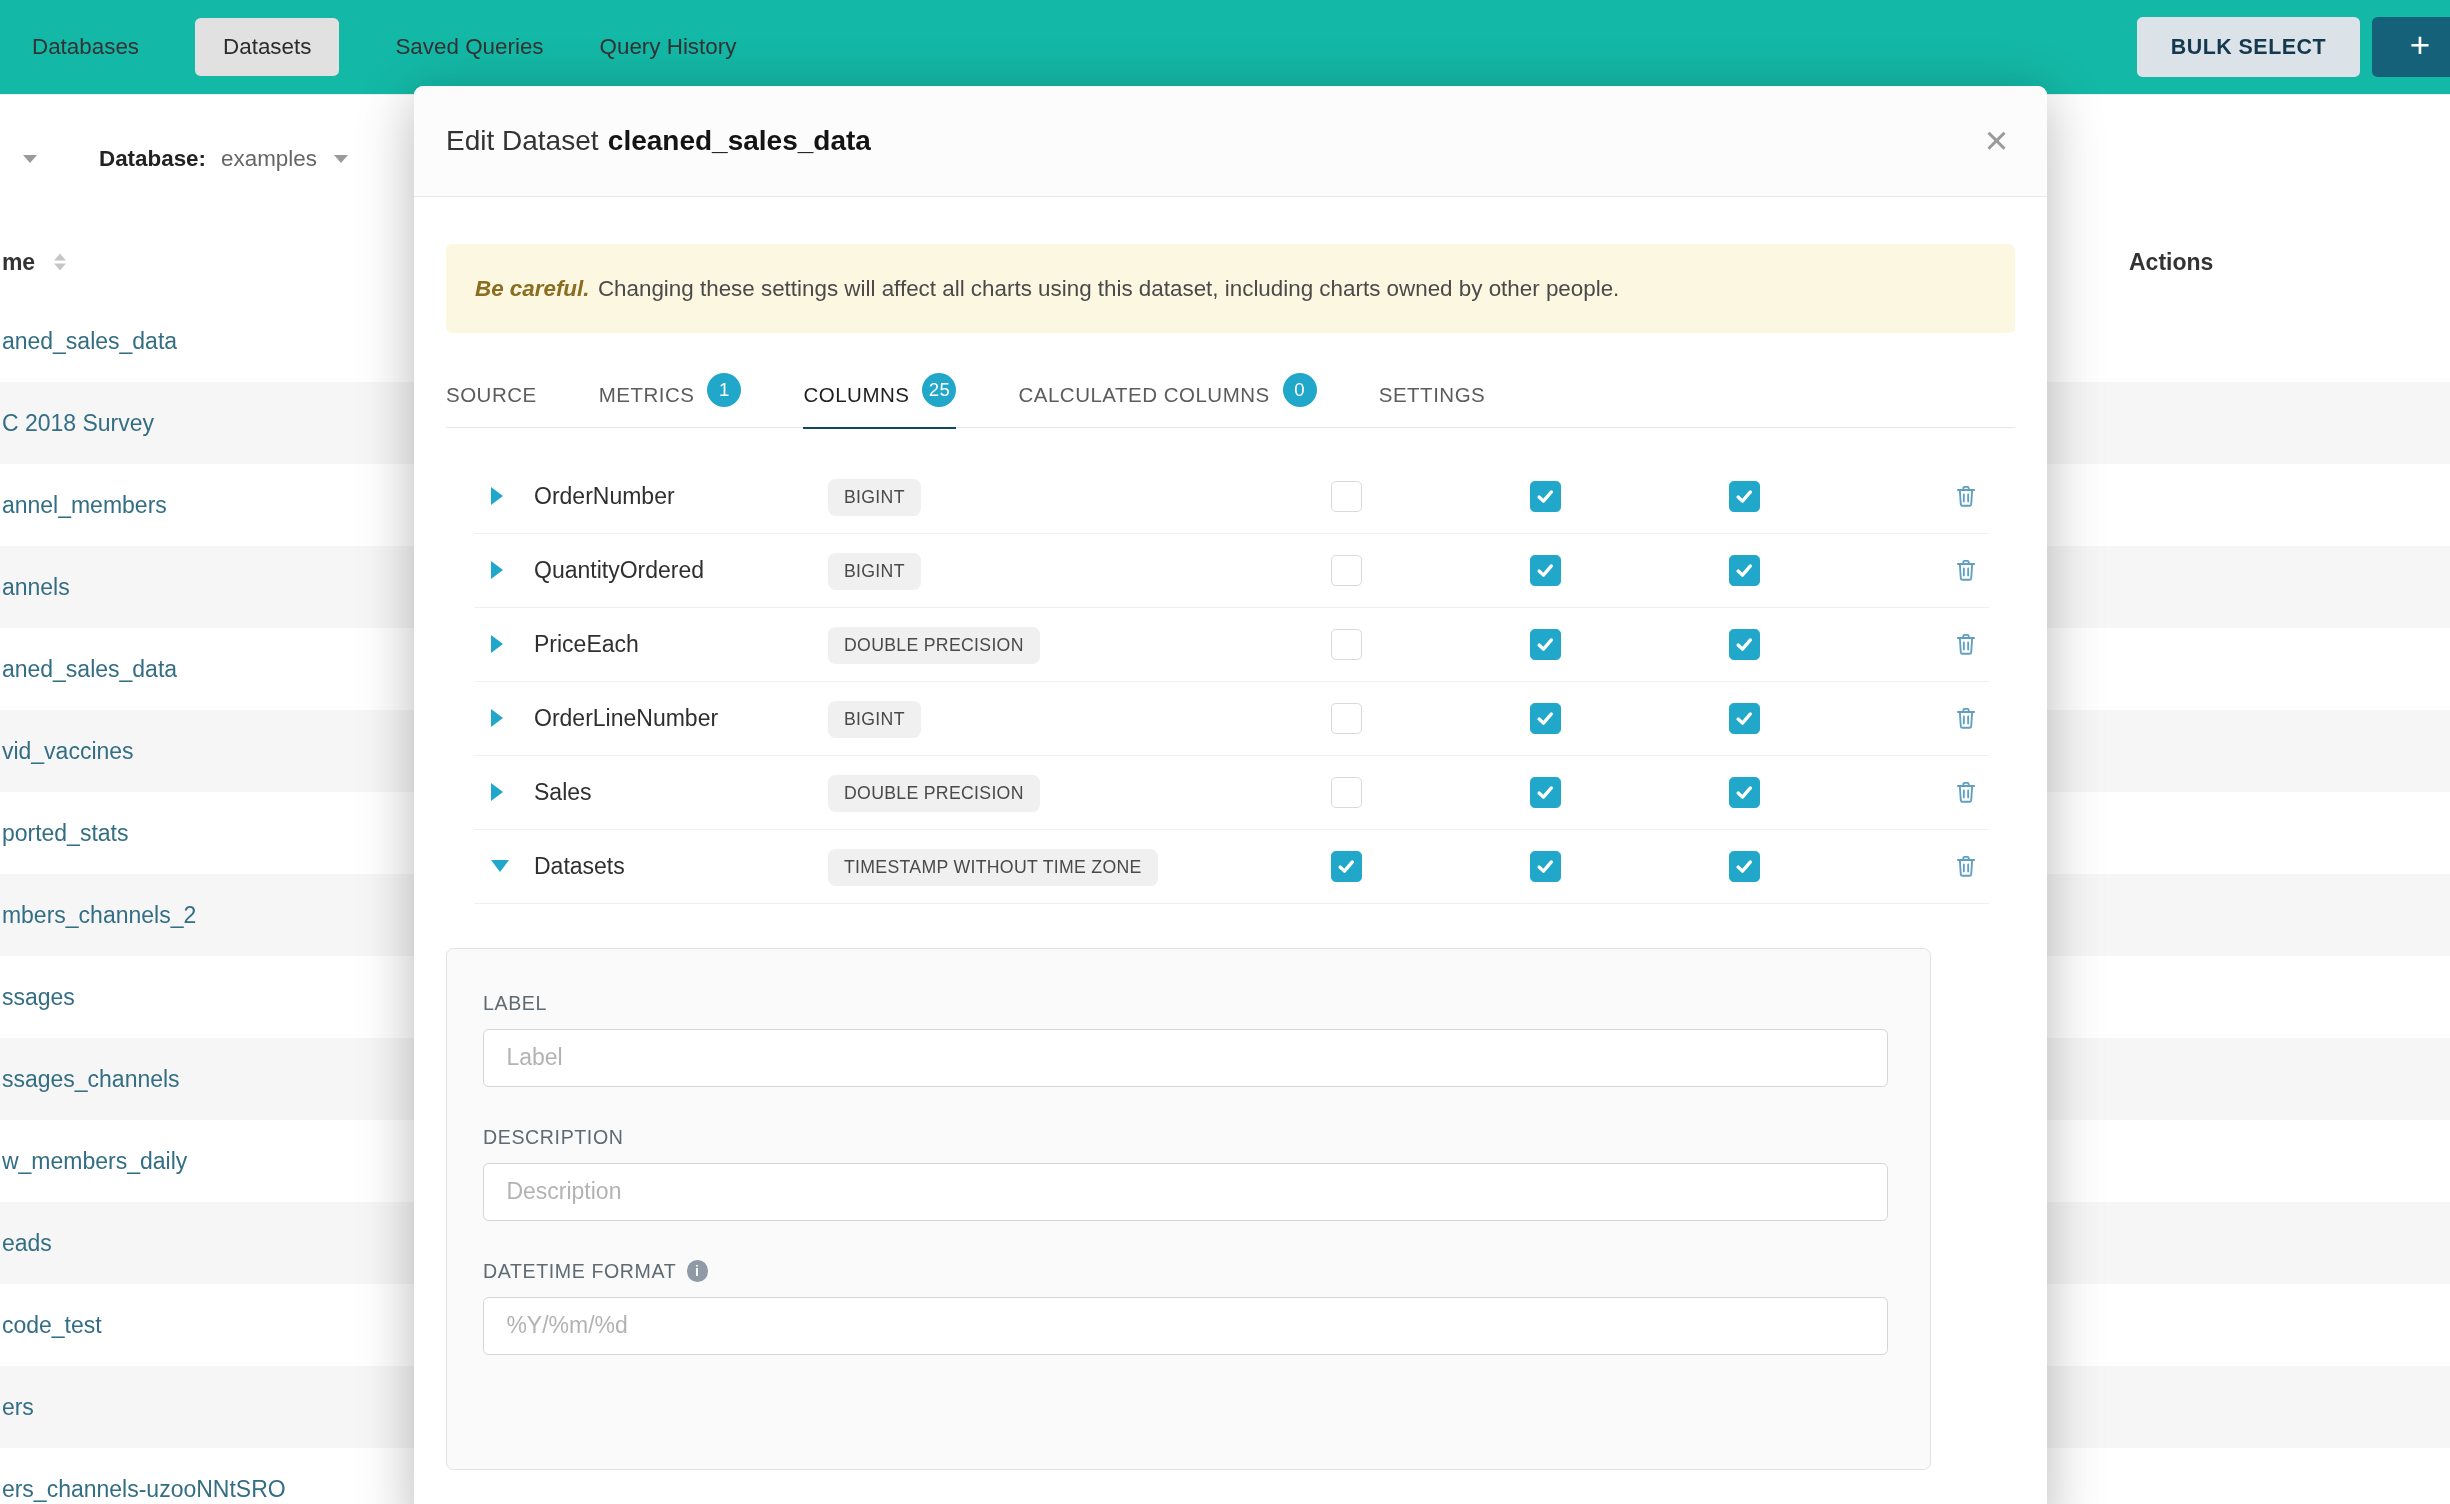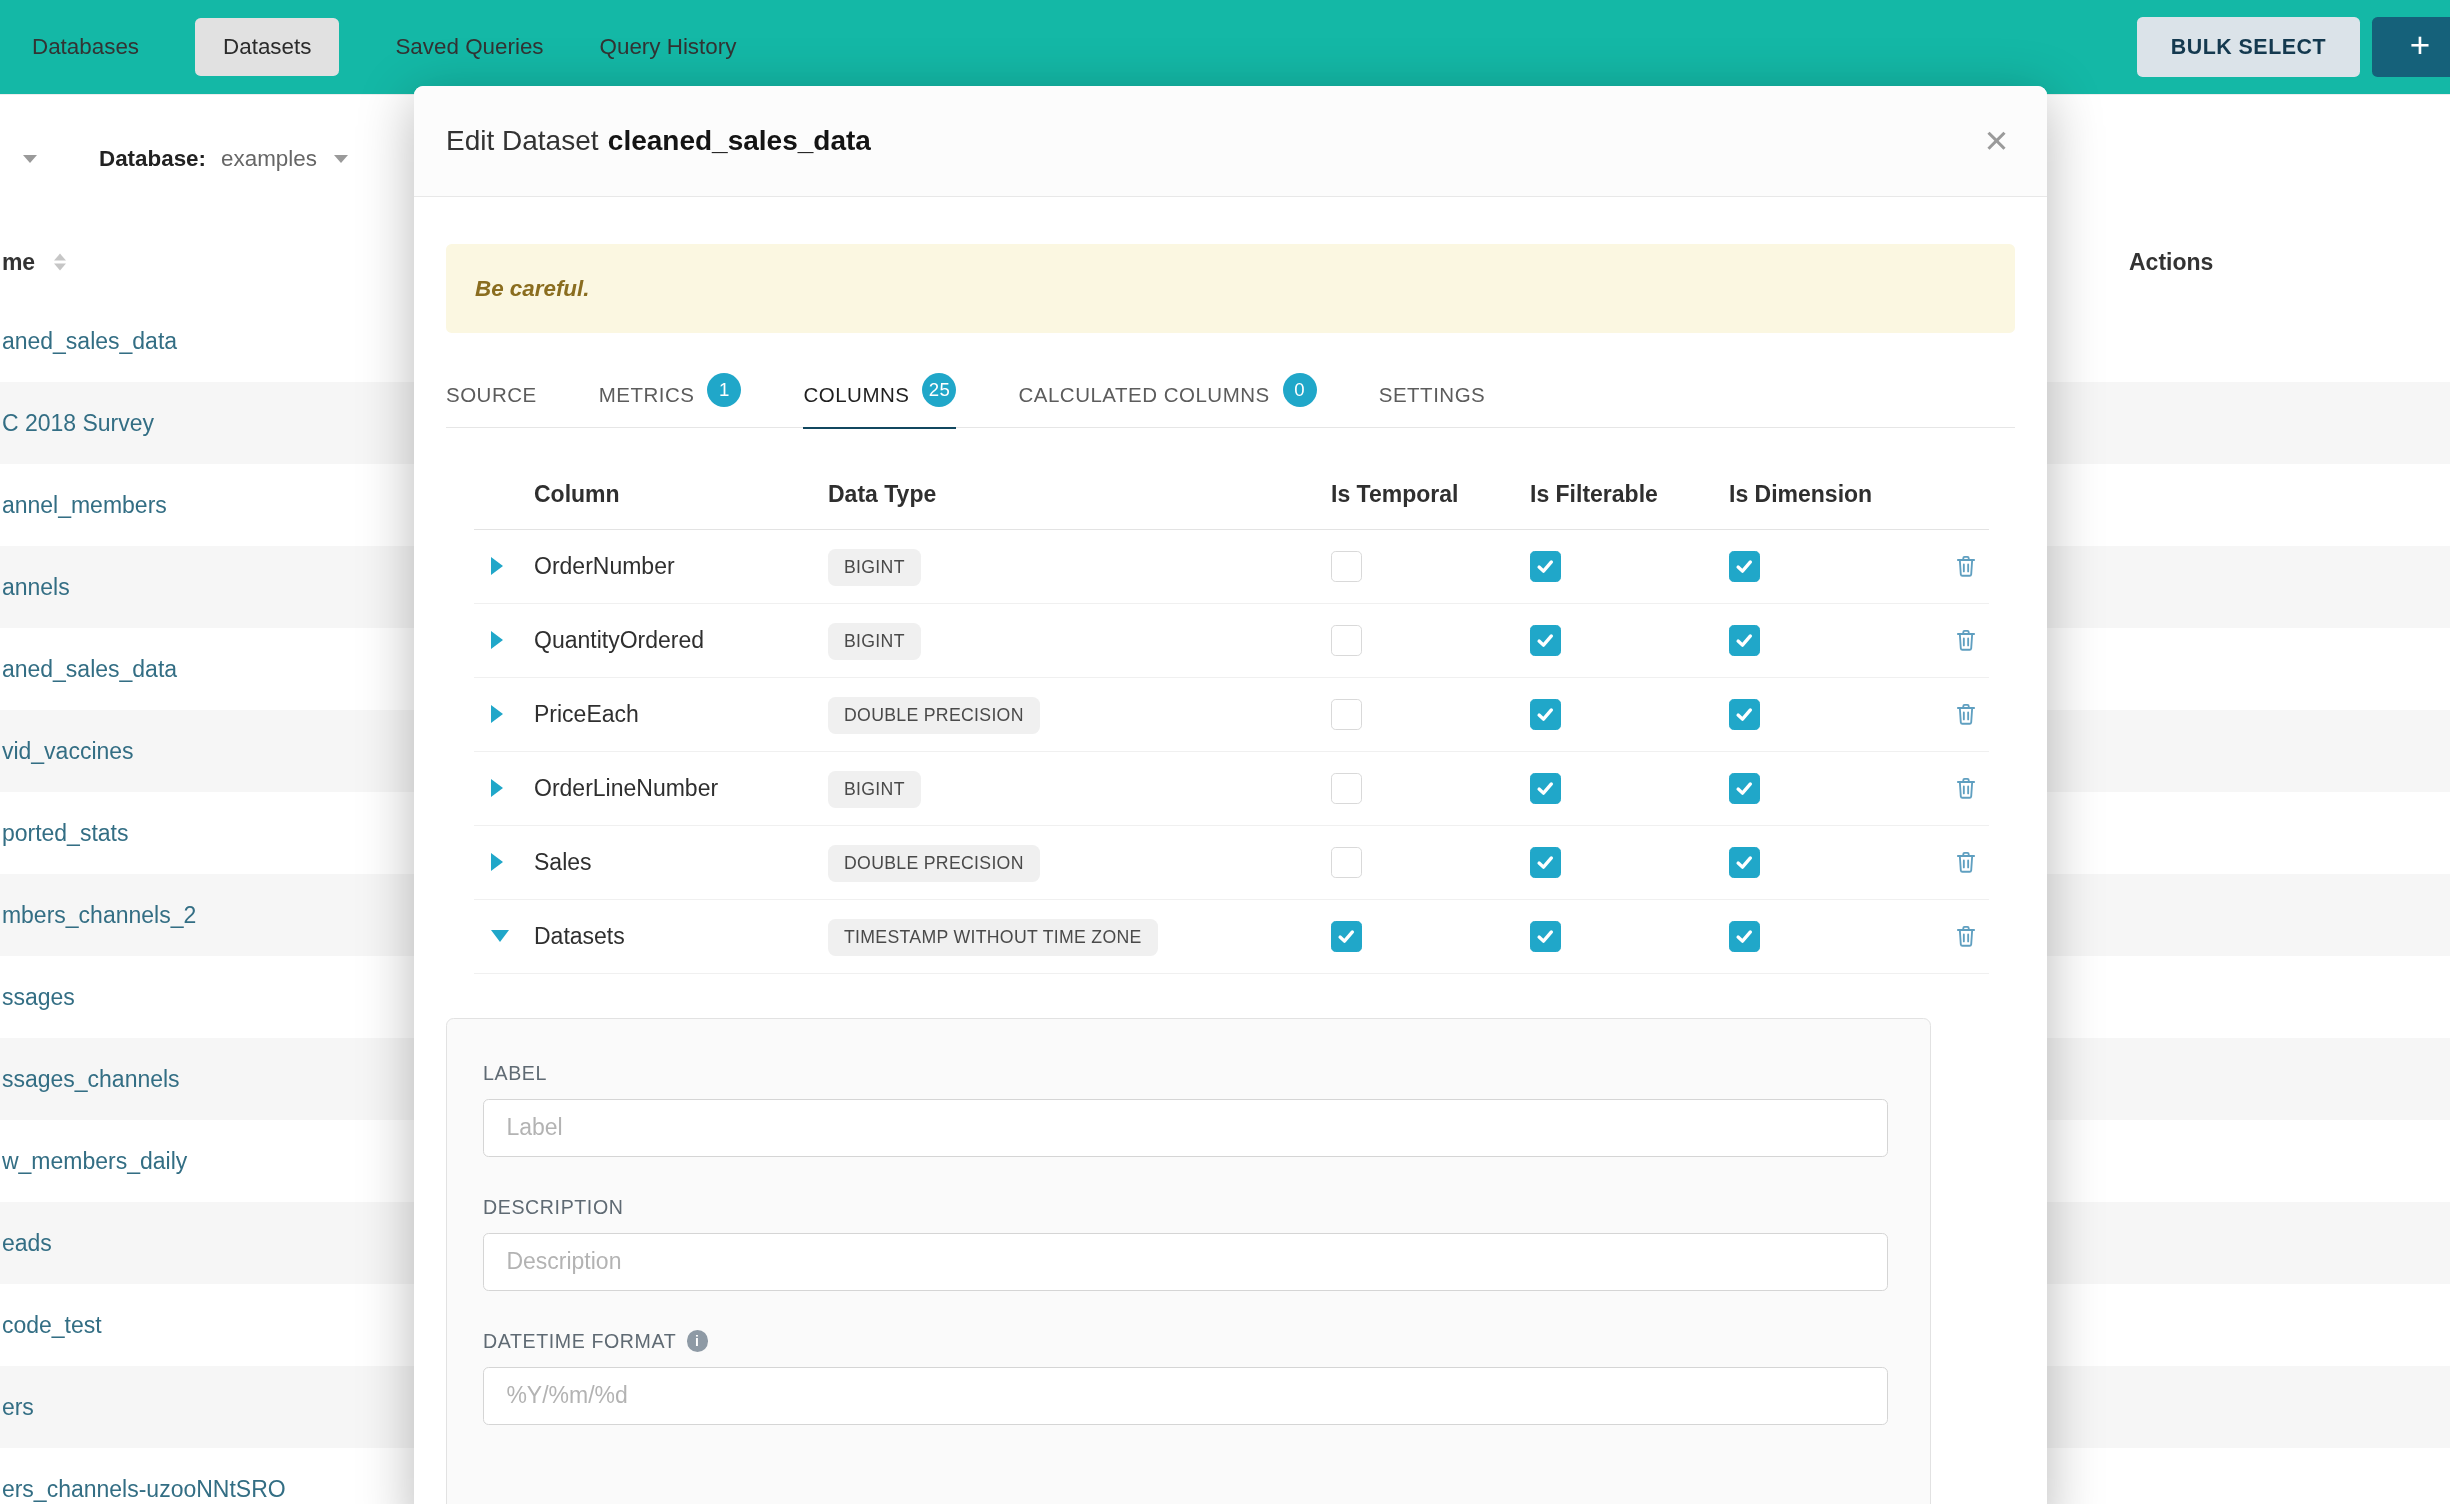--- a/index.html
+++ b/index.html
@@ -191,20 +191,21 @@
     <div class="m-title">
       <span>Edit Dataset</span><b>cleaned_sales_data</b>
     </div>
     <span class="m-close">✕</span>
   </div>
 
   <div class="m-body">
 
     <div class="banner">
       <span class="bold">Be careful.</span>
+      <span>Changing these settings will affect all charts using this dataset, including charts owned by other people.</span>
     </div>
 
     <div class="mtabs">
       <div class="mtab">
         <span>SOURCE</span>
       </div>
       <div class="mtab">
         <span>METRICS</span>
         <span class="badge">1</span>
       </div>
@@ -215,29 +216,20 @@
       <div class="mtab">
         <span>CALCULATED COLUMNS</span>
         <span class="badge">0</span>
       </div>
       <div class="mtab">
         <span>SETTINGS</span>
       </div>
     </div>
 
     <div class="mtable">
-      <div class="mt-head">
-        <span></span>
-        <span>Column</span>
-        <span>Data Type</span>
-        <span>Is Temporal</span>
-        <span>Is Filterable</span>
-        <span>Is Dimension</span>
-        <span></span>
-      </div>
       <div id="col-rows">
   <div class="col-row">
     <span class="caret"></span>
     <span class="col-name">OrderNumber</span>
     <span style="justify-self:start;">
       <span class="pill">BIGINT</span>
     </span>
     <span class="chk">
       
     </span>

